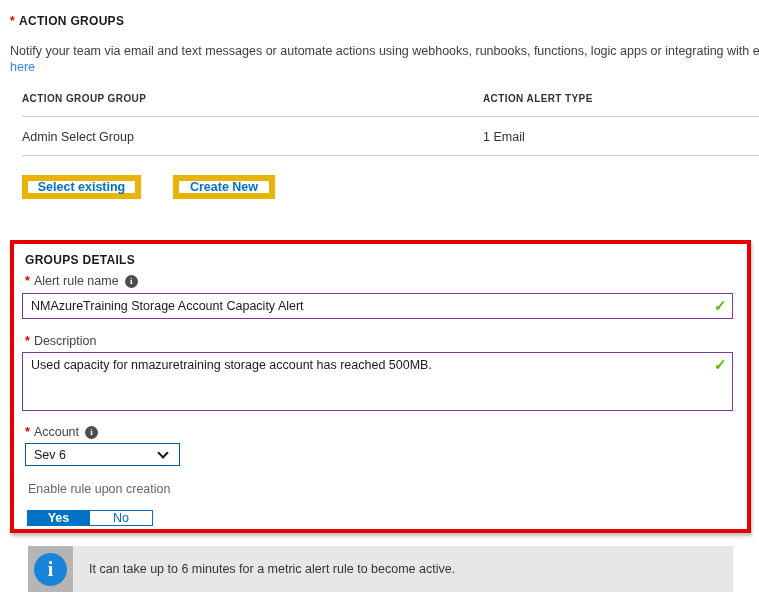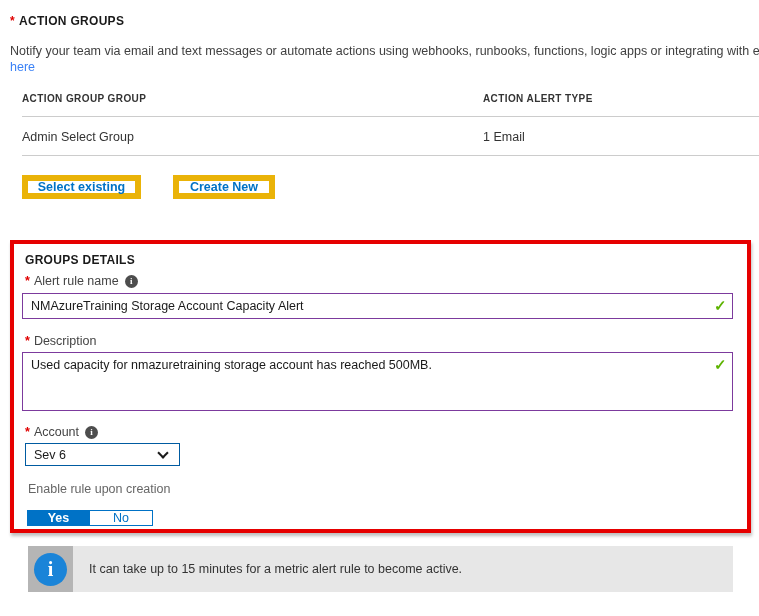--- a/index.html
+++ b/index.html
@@ -122,16 +122,16 @@
       <div class="opt on">Yes</div>
       <div class="opt off">No</div>
     </div>
 
   </div>
 
   <div class="abs banner">
     <div class="banner-icon-box">
       <div class="banner-circle">i</div>
     </div>
-    <div class="banner-body">It can take up to 15 minutes for a metric alert rule to become active.</div>
+    <div class="banner-body">It can take up to 6 minutes for a metric alert rule to become active.</div>
   </div>
 
 </div>
 
 </body></html>

